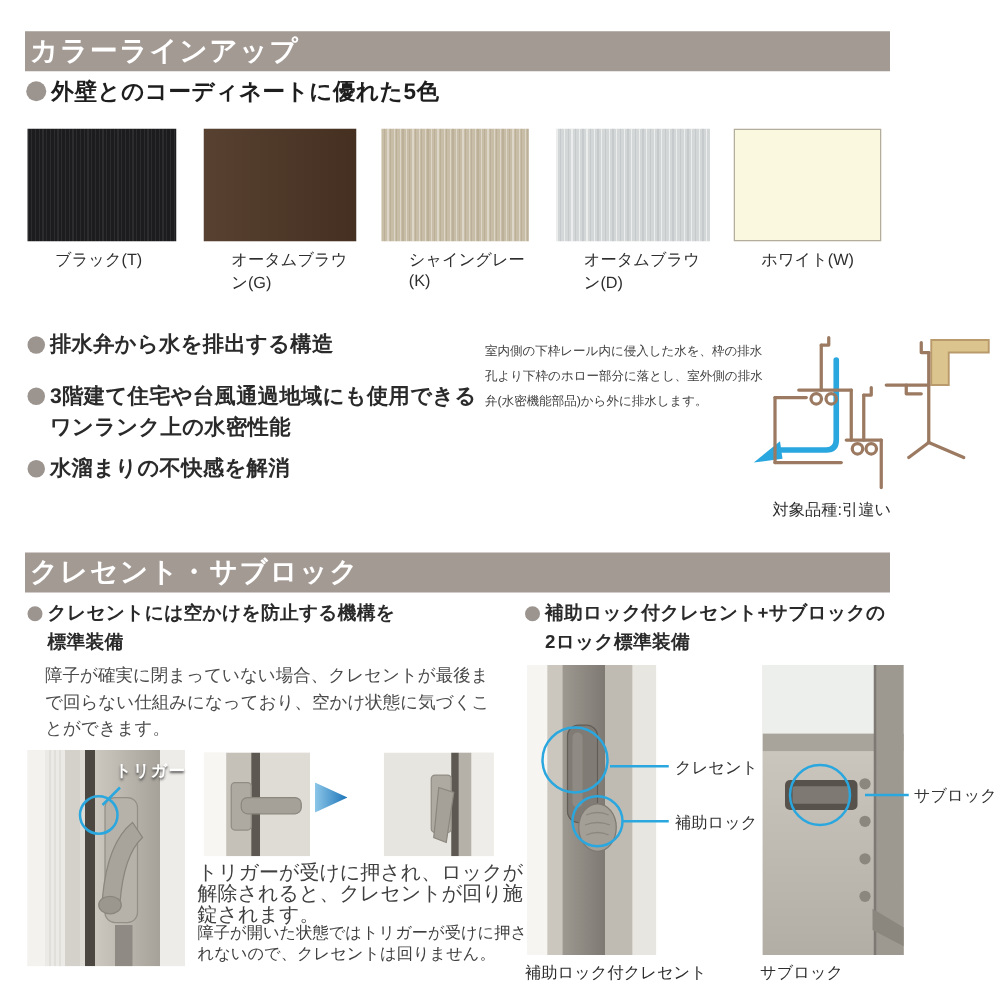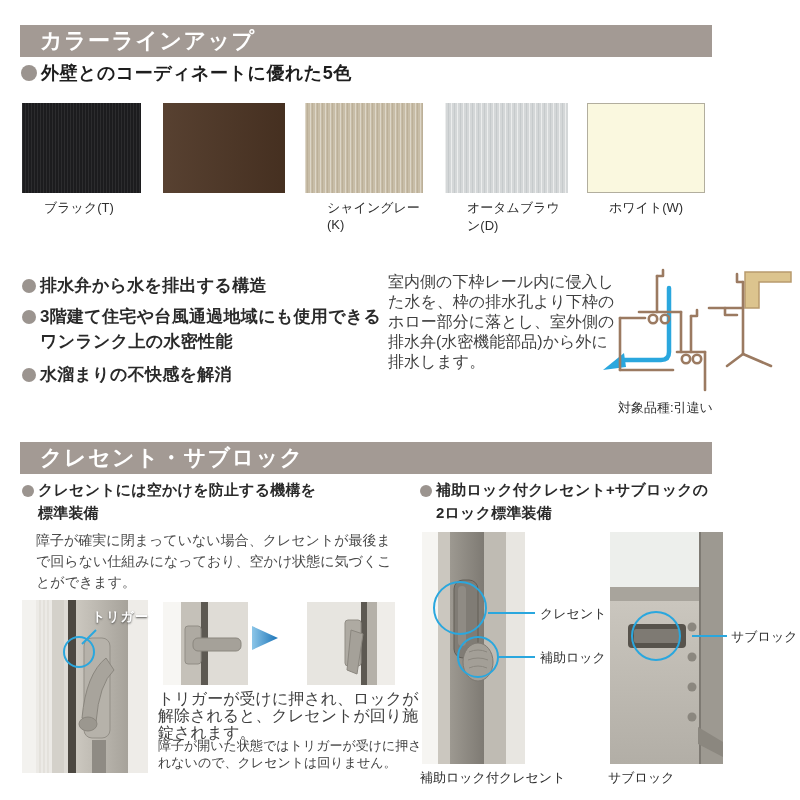--- a/index.html
+++ b/index.html
@@ -1,20 +1,20 @@
 <!DOCTYPE html>
 <html><head>
 <meta charset="utf-8">
 <style>
   html,body{margin:0;padding:0;}
   body{background:#fff;font-family:"Liberation Sans","DejaVu Sans",sans-serif;}
   .page{position:relative;width:800px;height:800px;background:#ffffff;overflow:hidden;}
 
   .sec-header{position:absolute;left:20px;width:692px;height:32px;color:#ffffff;
-    font-weight:bold;font-size:22px;line-height:32px;padding-left:20px;box-sizing:border-box;
+    font-weight:bold;font-size:22px;line-height:32px;padding-left:4px;box-sizing:border-box;
     letter-spacing:1.5px;}
 
   .dot{display:inline-block;border-radius:50%;background:#9b948f;flex:0 0 auto;}
   .dot-lg{width:16px;height:16px;}
   .dot-md{width:14px;height:14px;}
   .dot-sm{width:12px;height:12px;}
 
   .brow{position:absolute;display:flex;align-items:center;gap:4px;}
   .subtitle{font-size:18px;font-weight:bold;color:#1e1e1e;letter-spacing:.5px;}
   .bullet-txt-lg{font-size:17px;font-weight:bold;color:#2a2a2a;letter-spacing:.3px;}
@@ -54,50 +54,51 @@
     <span class="dot dot-lg"></span>
     <span class="subtitle">外壁とのコーディネートに優れた5色</span>
   </div>
 
   <div class="swatch" style="left:22px;width:119px;">
     <div class="chip tex-black" style="background-color: rgb(28, 28, 30);"></div>
     <div class="chip-label">ブラック(T)</div>
   </div>
   <div class="swatch" style="left:163px;width:122px;">
     <div class="chip tex-brown" style="background-color: rgb(77, 53, 36);"></div>
+    <div class="chip-label">オータムブラウン(G)</div>
   </div>
   <div class="swatch" style="left:305px;width:118px;">
     <div class="chip tex-shine" style="background-color: rgb(200, 189, 167);"></div>
     <div class="chip-label">シャイングレー(K)</div>
   </div>
   <div class="swatch" style="left:445px;width:123px;">
     <div class="chip tex-silver" style="background-color: rgb(212, 215, 216);"></div>
     <div class="chip-label">オータムブラウン(D)</div>
   </div>
   <div class="swatch" style="left:587px;width:118px;">
     <div class="chip tex-white" style="background-color: rgb(250, 248, 223);"></div>
     <div class="chip-label">ホワイト(W)</div>
   </div>
 
 
-  <div class="brow" style="left:22px;top:274px;">
+  <div class="brow" style="left:22px;top:264px;">
     <span class="dot dot-md"></span>
     <span class="bullet-txt-lg">排水弁から水を排出する構造</span>
   </div>
   <div class="brow" style="left:22px;top:305px;">
     <span class="dot dot-md"></span>
     <span class="bullet-txt-lg">3階建て住宅や台風通過地域にも使用できる</span>
   </div>
   <div class="cont-line bullet-txt-lg" style="left:40px;top:330px;">ワンランク上の水密性能</div>
   <div class="brow" style="left:22px;top:363px;">
     <span class="dot dot-md"></span>
     <span class="bullet-txt-lg">水溜まりの不快感を解消</span>
   </div>
 
-  <div class="body-txt" style="left:388px;top:272px;width:228px;font-size:16px;line-height:20px;">室内側の下枠レール内に侵入した水を、枠の排水孔より下枠のホロー部分に落とし、室外側の排水弁(水密機能部品)から外に排水します。</div>
+  <div class="body-txt" style="left:388px;top:272px;width:228px;font-size:10px;line-height:20px;">室内側の下枠レール内に侵入した水を、枠の排水孔より下枠のホロー部分に落とし、室外側の排水弁(水密機能部品)から外に排水します。</div>
 
   <svg class="photo" style="left:593px;top:268px;" width="204" height="128" viewBox="0 0 204 128">
 
     <polygon points="152,4 198,4 198,14 166,14 166,40 152,40" fill="#dcc48e" stroke="#b89a6d" stroke-width="1.5"></polygon>
 
     <path d="M76 20 V84 Q76 92 68 92 H30" fill="none" stroke="#2aa7de" stroke-width="4.5" stroke-linecap="round"></path>
     <polygon points="10,102 31,85 33,99" fill="#2aa7de"></polygon>
 
     <g stroke="#9b7a61" stroke-width="2.6" fill="none" stroke-linecap="round" stroke-linejoin="round">
       <path d="M27 50 H52"></path>

